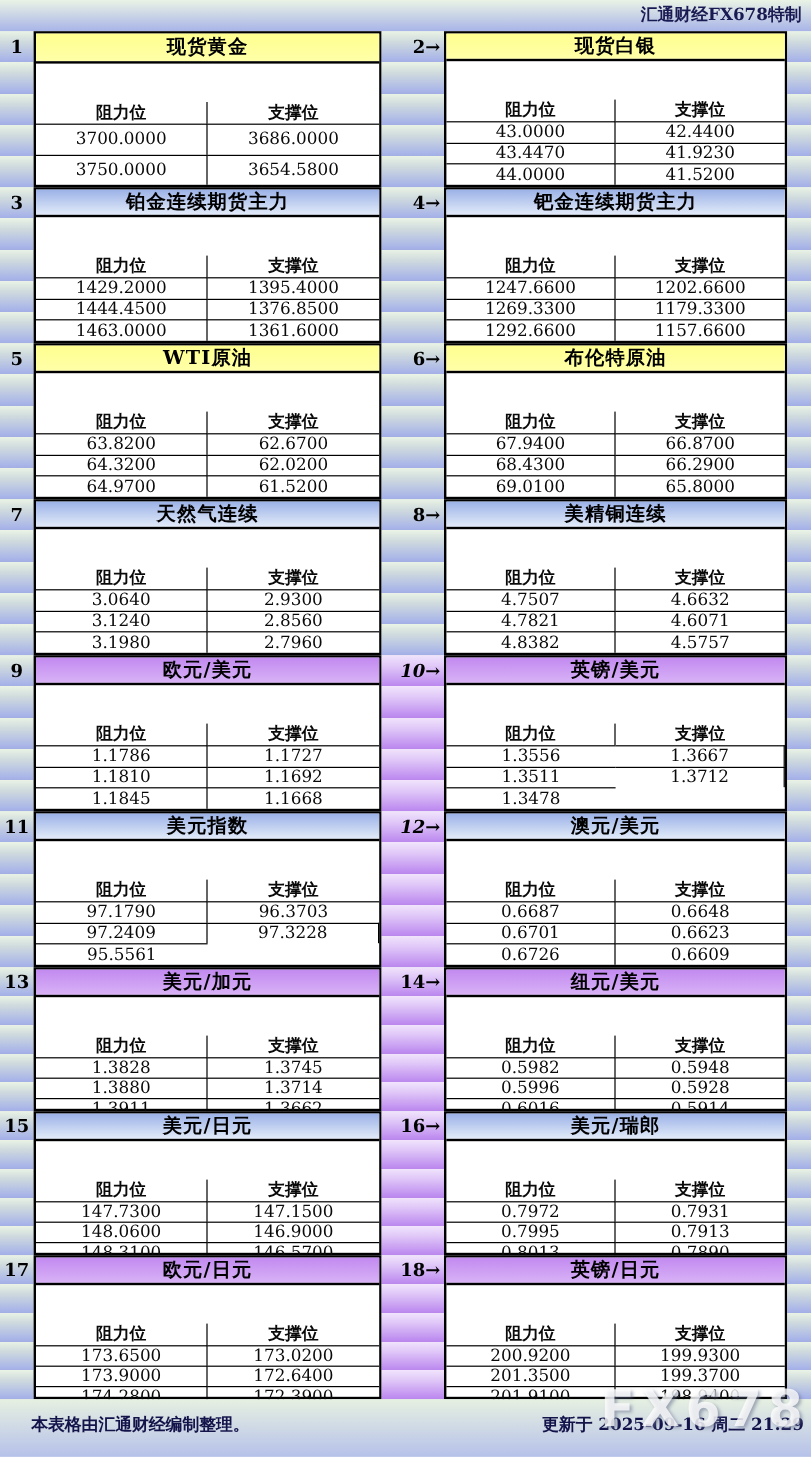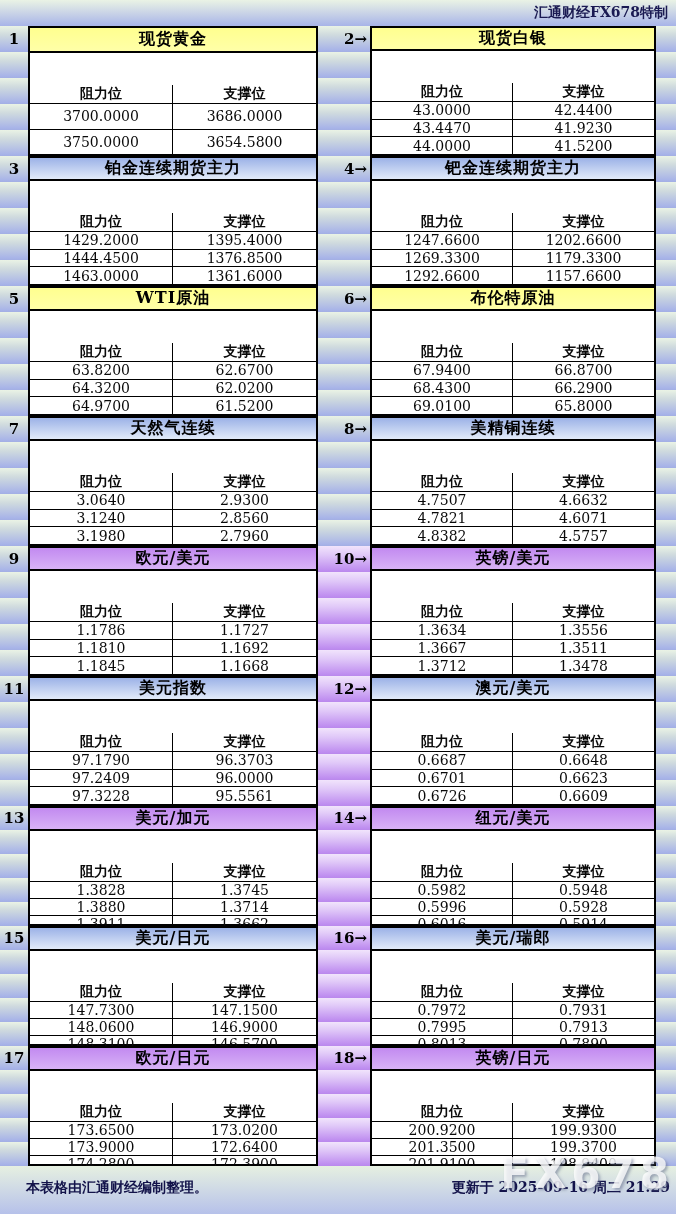--- a/index.html
+++ b/index.html
@@ -20,21 +20,21 @@
   }
   
   .section{display:flex;width:676px;}
   .gutter{flex:0 0 auto;}
   .lg{width:28px;}
   .mid{width:52px;}
   .rg{flex:1 1 auto;}
   
   .gcell26{background:repeating-linear-gradient(to bottom,#eaf3e5 0px,#cfdade 9px,#a8b4e8 24px,#a3afe4 26px);}
   .gcell24{background:repeating-linear-gradient(to bottom,#eaf3e5 0px,#cfdade 8px,#a8b4e8 22px,#a3afe4 24px);}
-  .pcell26{background:repeating-linear-gradient(to bottom,#f1e4fc 0px,#e0c8f8 9px,#bf8ef0 24px,#ba88ec 26px);}
+  .pcell26{background:repeating-linear-gradient(to bottom,#f1e4fc 0px,#e0c8f8 9px,#bf8ef0 24px,#ba88ec 26px);font-style:italic;}
   .pcell24{background:repeating-linear-gradient(to bottom,#f1e4fc 0px,#e0c8f8 8px,#bf8ef0 22px,#ba88ec 24px);}
   .numlab{
     font-weight:bold;font-size:15px;color:#000;
     display:block;white-space:nowrap;
   }
   .lg .numlab{text-align:center;}
   .mid .numlab{text-align:right;padding-right:3px;box-sizing:border-box;}
   
   .panel{
     box-sizing:border-box;border:2px solid #000;background:#fff;
@@ -222,41 +222,39 @@
         <div class="cell c0">1.1845</div>
         <div class="cell c1">1.1668</div>
       </div>
       <div class="gutter mid pcell26">
         <span class="numlab" style="line-height: 26px;">10→</span>
       </div>
       <div class="panel theme-purple rp">
         <div class="panel-title">英镑/美元</div>
         <div class="cell hdr c0">阻力位</div>
         <div class="cell hdr c1">支撑位</div>
-        <div class="cell c0">1.3634</div>
         <div class="cell c1">1.3556</div>
         <div class="cell c0">1.3667</div>
         <div class="cell c1">1.3511</div>
         <div class="cell c0">1.3712</div>
         <div class="cell c1">1.3478</div>
       </div>
       <div class="gutter rg gcell26"></div>
     </div>
     <div class="section" style="height: 130px;">
       <div class="gutter lg gcell26">
         <span class="numlab" style="line-height: 26px;">11</span>
       </div>
       <div class="panel theme-blue lp">
         <div class="panel-title">美元指数</div>
         <div class="cell hdr c0">阻力位</div>
         <div class="cell hdr c1">支撑位</div>
         <div class="cell c0">97.1790</div>
         <div class="cell c1">96.3703</div>
         <div class="cell c0">97.2409</div>
-        <div class="cell c1">96.0000</div>
         <div class="cell c0">97.3228</div>
         <div class="cell c1">95.5561</div>
       </div>
       <div class="gutter mid pcell26">
         <span class="numlab" style="line-height: 26px;">12→</span>
       </div>
       <div class="panel theme-blue rp">
         <div class="panel-title">澳元/美元</div>
         <div class="cell hdr c0">阻力位</div>
         <div class="cell hdr c1">支撑位</div>

